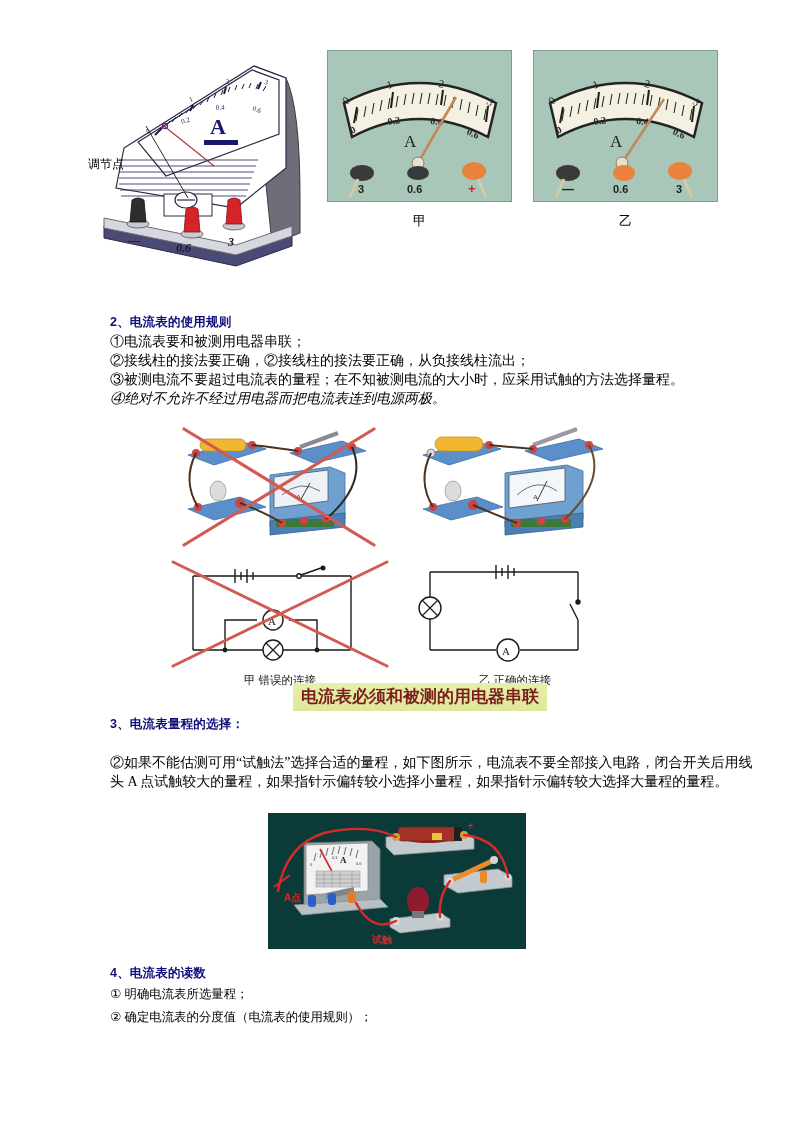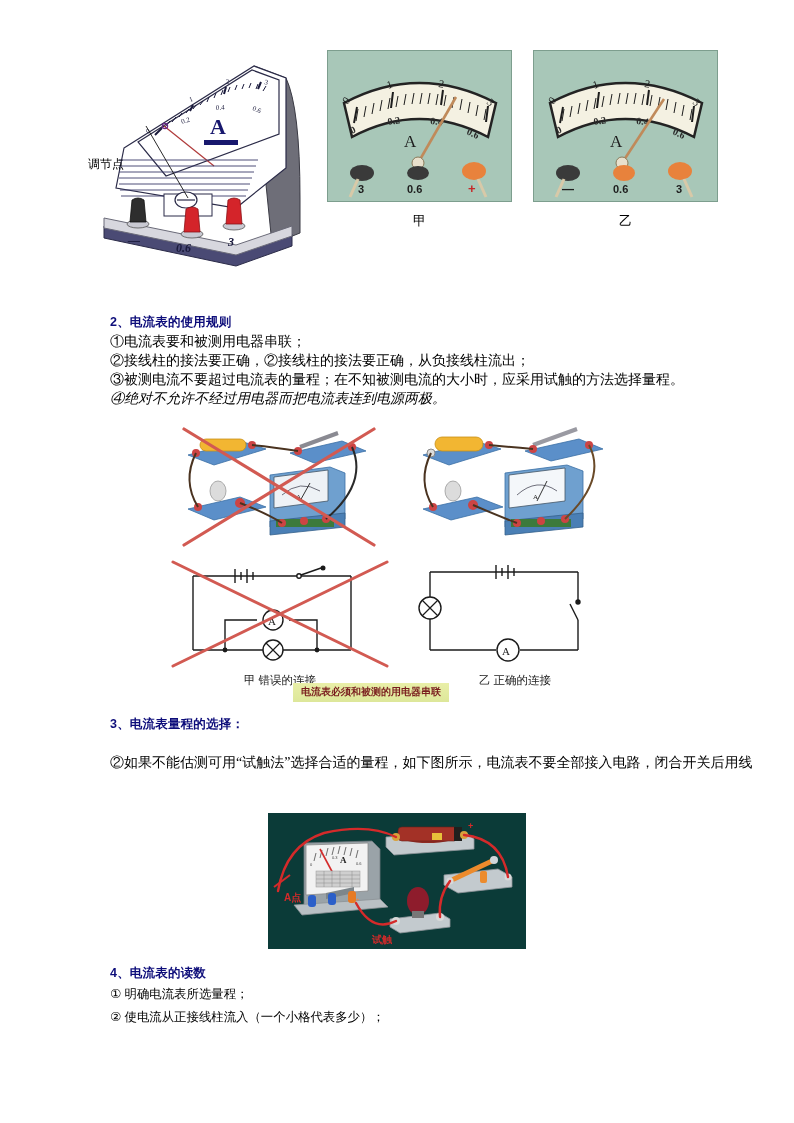--- a/index.html
+++ b/index.html
@@ -61,21 +61,21 @@
     position:absolute;top:258px;width:230px;text-align:center;
     font-family:"Liberation Sans","DejaVu Sans",sans-serif;font-size:11.5px;color:#222;
   }
   .schem-cap.s1{left:165px;}
   .schem-cap.s2{left:400px;}
   .highlight-cap{
     position:absolute;left:293px;top:683px;
     background:linear-gradient(#e9efa8,#dde79a);
     padding:2px 8px 3px 8px;
     font-family:"Liberation Sans","DejaVu Sans",sans-serif;
-    font-size:10px;font-weight:bold;color:#7a1e1e;white-space:nowrap;
+    font-size:17px;font-weight:bold;color:#7a1e1e;white-space:nowrap;
   }
 
   
   #dark-photo{
     position:absolute;left:266px;top:811px;width:262px;height:140px;
     background:#0b3b38;border:2px solid #ffffff;box-sizing:border-box;
   }
 
   svg{overflow:visible;}
 </style>
@@ -453,20 +453,21 @@
     </div>
 
     <div class="schem-cap s1">甲  错误的连接</div>
     <div class="schem-cap s2">乙  正确的连接</div>
   </div>
 
   <div class="highlight-cap">电流表必须和被测的用电器串联</div>
 
   <div class="sec heading" style="top:716px;">3、电流表量程的选择：</div>
   <div class="sec body-line" style="top:754px;">②如果不能估测可用“试触法”选择合适的量程，如下图所示，电流表不要全部接入电路，闭合开关后用线</div>
+  <div class="sec body-line" style="top:773px;">头 A 点试触较大的量程，如果指针示偏转较小选择小量程，如果指针示偏转较大选择大量程的量程。</div>
 
   <div id="dark-photo">
     <svg width="258" height="136" viewBox="0 0 258 136">
       <rect width="258" height="136" fill="#0b3b38"></rect>
 
       <path d="M36,30 L104,28 L112,36 L112,92 L36,96 Z" fill="#9aa3a8" stroke="#6f787d" stroke-width="0.8"></path>
       <path d="M38,32 L100,30 L100,78 L38,82 Z" fill="#f2f2f2" stroke="#8a8a8a" stroke-width="0.8"></path>
 
       <g stroke="#333" stroke-width="0.7" fill="none">
         <path d="M46,48 L48,40"></path>
@@ -535,15 +536,15 @@
       </g>
       <path d="M6,74 L22,62" stroke="#d42a2a" stroke-width="2" fill="none"></path>
 
       <text x="16" y="88" font-family="Liberation Sans, sans-serif" font-size="10" font-weight="bold" fill="#d42a2a">A点</text>
       <text x="104" y="130" font-family="Liberation Sans, sans-serif" font-size="10" font-weight="bold" fill="#d42a2a">试触</text>
     </svg>
   </div>
 
   <div class="sec heading" style="top:965px;">4、电流表的读数</div>
   <div class="sec body-line sans" style="top:985px;">① 明确电流表所选量程；</div>
-  <div class="sec body-line sans" style="top:1008px;">② 使电流从正接线柱流入（一个小格代表多少）；</div>
+  <div class="sec body-line sans" style="top:1008px;">② 确定电流表的分度值（电流表的使用规则）；</div>
 
 </div>
 
 </body></html>

